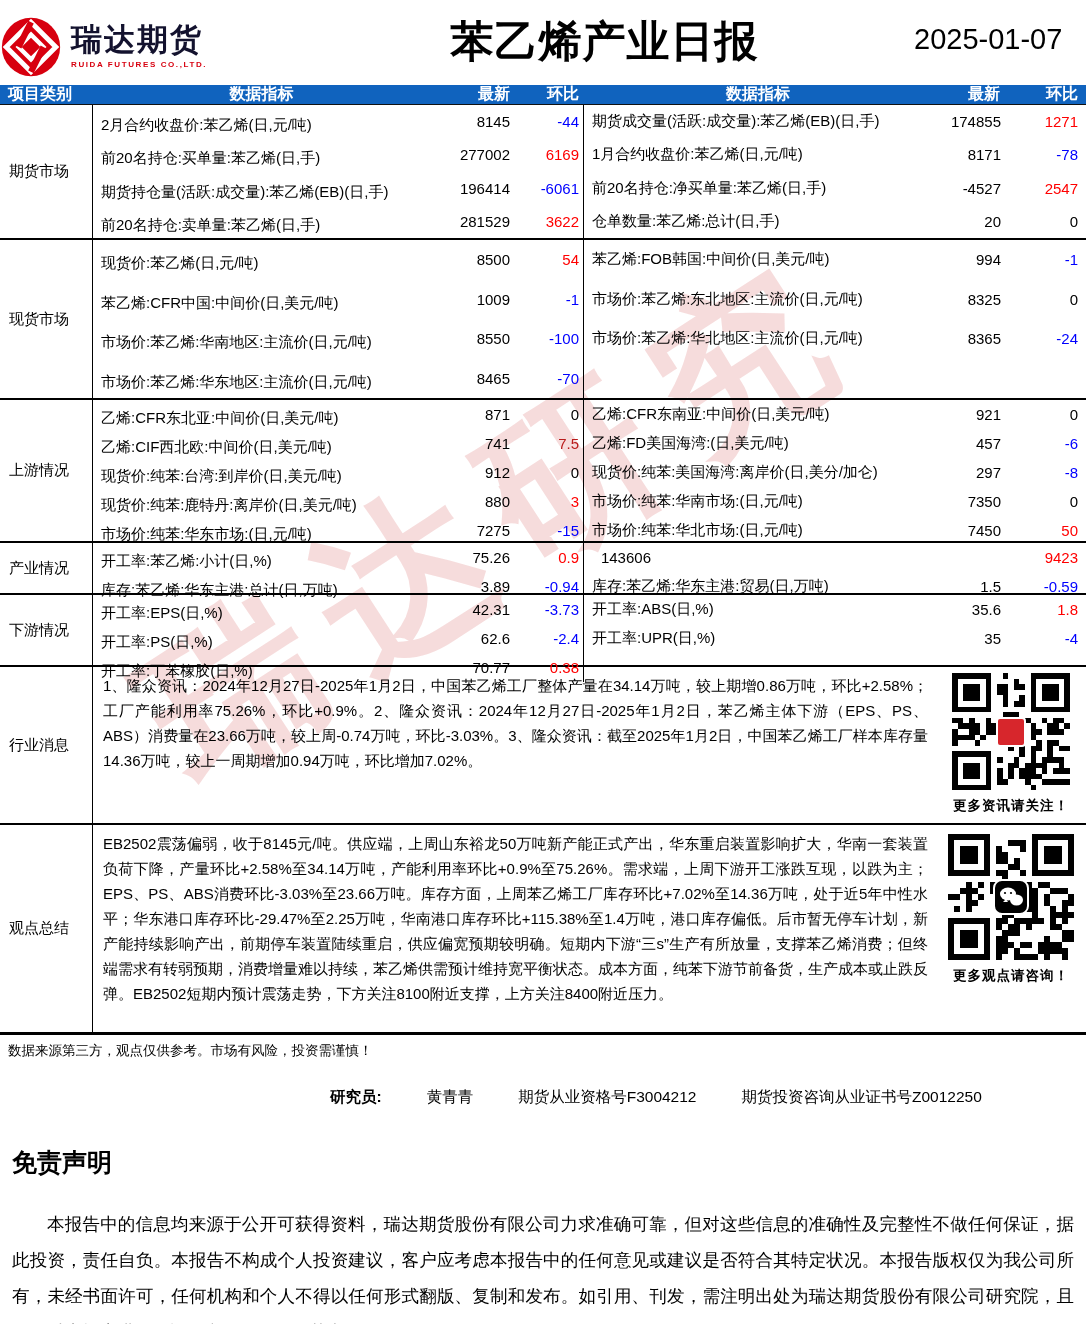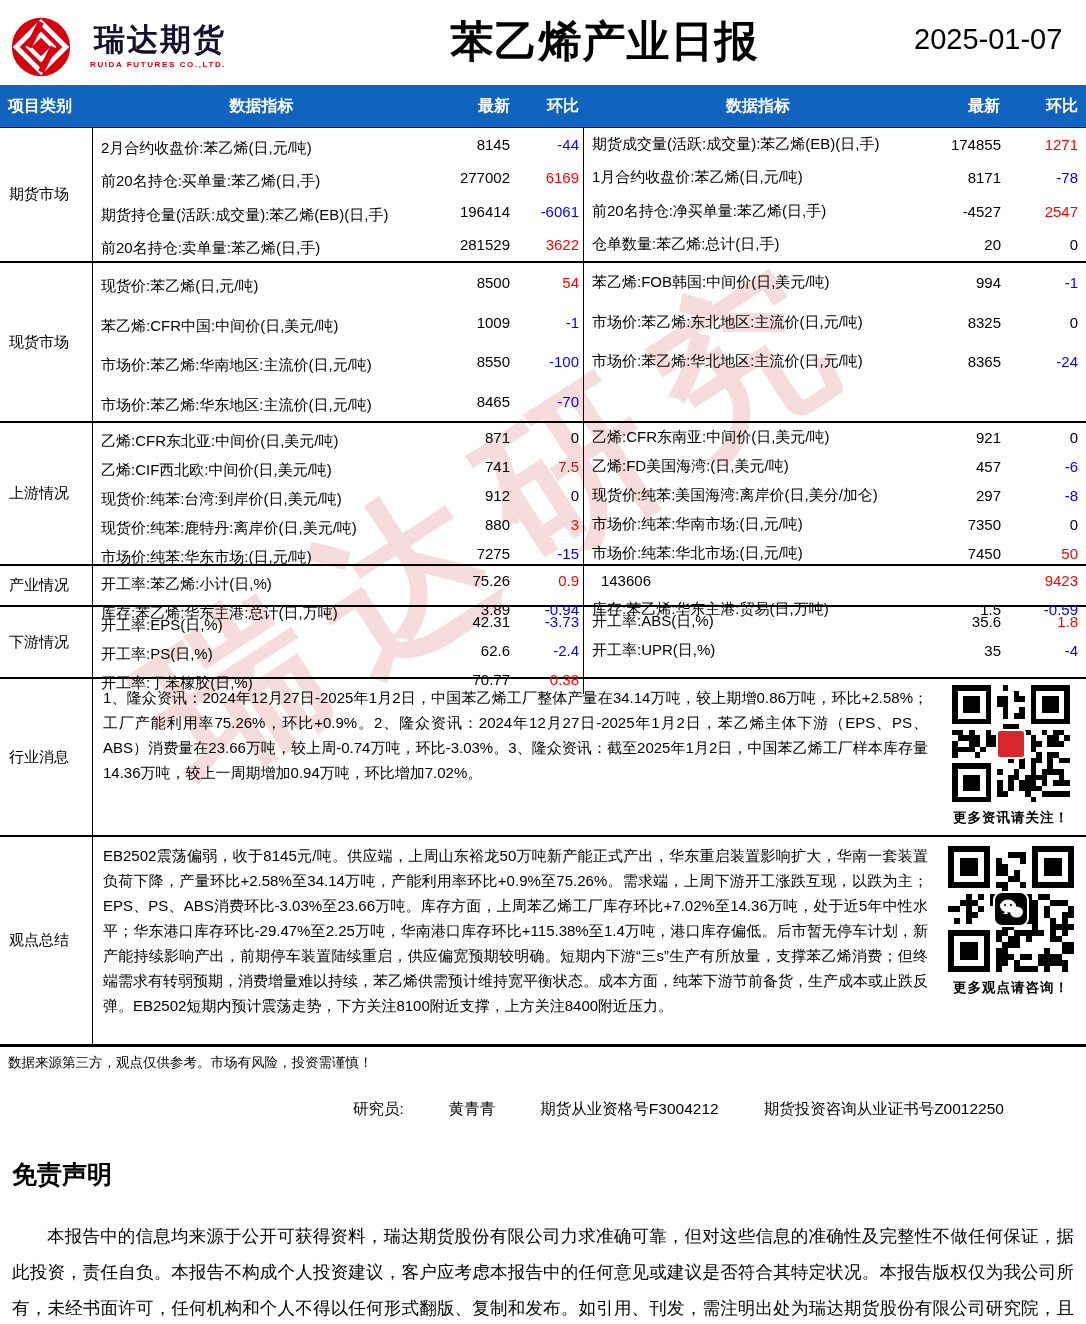--- a/index.html
+++ b/index.html
@@ -6,42 +6,42 @@
   body { width:1086px; height:1324px; background:#fff; font-family:"Liberation Sans","DejaVu Sans",sans-serif; color:#000; }
   .page { position:relative; width:1086px; height:1324px; overflow:hidden; background:#fff; }
 
   
   .watermark { position:absolute; left:500px; top:520px; transform:translate(-50%,-50%) rotate(-33deg);
     font-size:170px; font-weight:bold; letter-spacing:30px; color:rgba(219,107,107,0.24);
     white-space:nowrap; pointer-events:none; z-index:0; }
 
   
   .top { display:flex; height:85px; position:relative; z-index:1; }
-  .logo { display:flex; align-items:center; gap:18px; padding-left:10px; width:295px; margin-top:8px;text-align:right; }
+  .logo { display:flex; align-items:center; gap:9px; width:295px; margin-top:8px; }
   .logo svg { flex:none; }
   .brand-name { font-size:31px; font-weight:bold; color:#13122e; letter-spacing:2px; line-height:1.05; }
   .brand-sub { font-size:8px; color:#d7000f; letter-spacing:1.6px; margin-top:3px; font-weight:bold; }
   .title { flex:1; text-align:center; font-size:43px; font-weight:900; padding-top:13px; letter-spacing:1px; }
   .date { width:172px; font-size:29px; padding-top:23px; }
 
   
-  .thead { display:flex; height:43px; background:#1063be; color:#fff; font-weight:bold; font-size:16px;
+  .thead { display:flex; height:20px; background:#1063be; color:#fff; font-weight:bold; font-size:16px;
     align-items:center; border-bottom:1px solid #111; position:relative; z-index:1; }
   .h-cat { width:93px; padding-left:8px; }
   .h-ind { width:337px; text-align:center; }
   .h-val { width:80px; text-align:right; }
   .h-chg { width:73px; text-align:right; padding-right:4px; }
   .h-ind2 { width:350px; text-align:center; }
   .h-val2 { width:67px; text-align:right; }
   .h-chg2 { flex:1; text-align:right; padding-right:8px; }
 
   
   .tbody { position:relative; z-index:1; }
   .sec { display:flex; border-bottom:2px solid #000; }
-  .s0{height:135px} .s1{height:160px} .s2{height:143px} .s3{height:41px} .s4{height:72px}
+  .s0{height:135px} .s1{height:160px} .s2{height:143px} .s3{height:52px} .s4{height:72px}
   .cat { width:93px; border-right:1px solid #000; display:flex; align-items:center; padding-left:9px; font-size:15px; flex:none; }
   .rows { flex:1; display:flex; flex-direction:column; }
   .trow { flex:1; display:flex; }
   .half-l { width:490px; display:flex; align-items:center; }
   .half-r { flex:1; display:flex; align-items:center; border-left:1px solid #000; }
   .c { font-size:15px; }
   .ind  { width:337px; padding:1px 4px 1px 8px; line-height:1.26;margin-top:8px; }
   .val  { width:80px; text-align:right; }
   .chg  { width:73px; text-align:right; padding-right:4px; }
   .ind2 { width:350px; padding:1px 4px 1px 8px; line-height:1.26; }
@@ -59,21 +59,21 @@
   .qr { position:relative; display:grid; background:#fff; }
   .qm { background:#fff; } .qm.on { background:#000; }
   .qr-cap { margin-top:7px; font-size:13.5px; font-weight:600; letter-spacing:1px; }
   .qr-logo { position:absolute; left:50%; top:50%; transform:translate(-50%,-50%); width:30px; height:30px;
     background:#d7262c; border-radius:4px; border:2px solid #fff; }
   .qr-wechat { position:absolute; left:50%; top:50%; transform:translate(-50%,-50%); }
 
   
   .note { margin:7px 0 0 8px; font-size:13.5px; position:relative; z-index:1; }
   .researcher { margin:27px 0 0 330px; display:flex; gap:45px; font-size:15.5px; position:relative; z-index:1; }
-  .researcher .lbl { font-weight:normal;margin-left:23px; }
+  .researcher .lbl { font-weight:bold; }
   .disclaimer { margin:38px 12px 0 12px; position:relative; z-index:1; }
   .disclaimer h2 { font-size:25px; font-weight:bold; }
   .disclaimer p { margin-top:27px; font-size:17.5px; line-height:36px; text-indent:2em; text-align:justify; }
 </style>
 </head>
 <body>
 
 <div class="page">
 
   <div class="watermark">瑞达研究</div>

